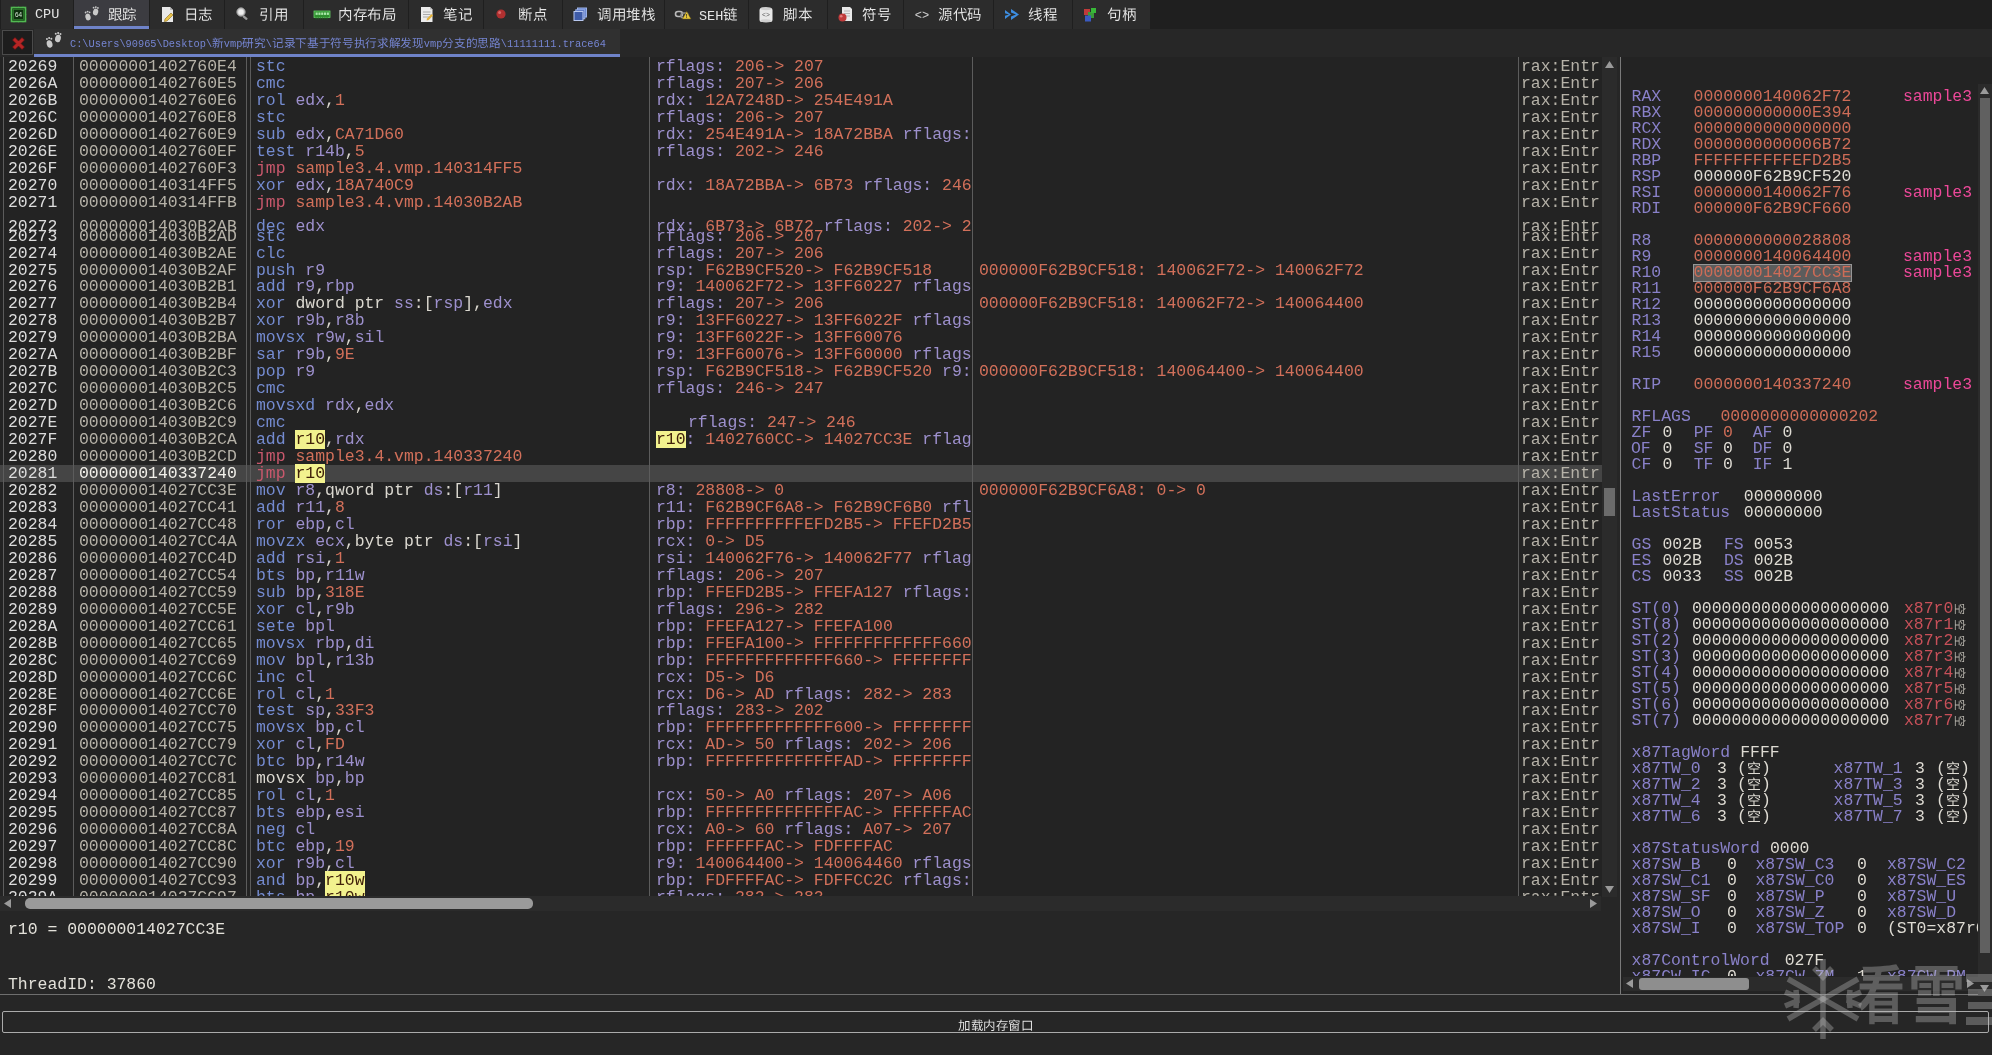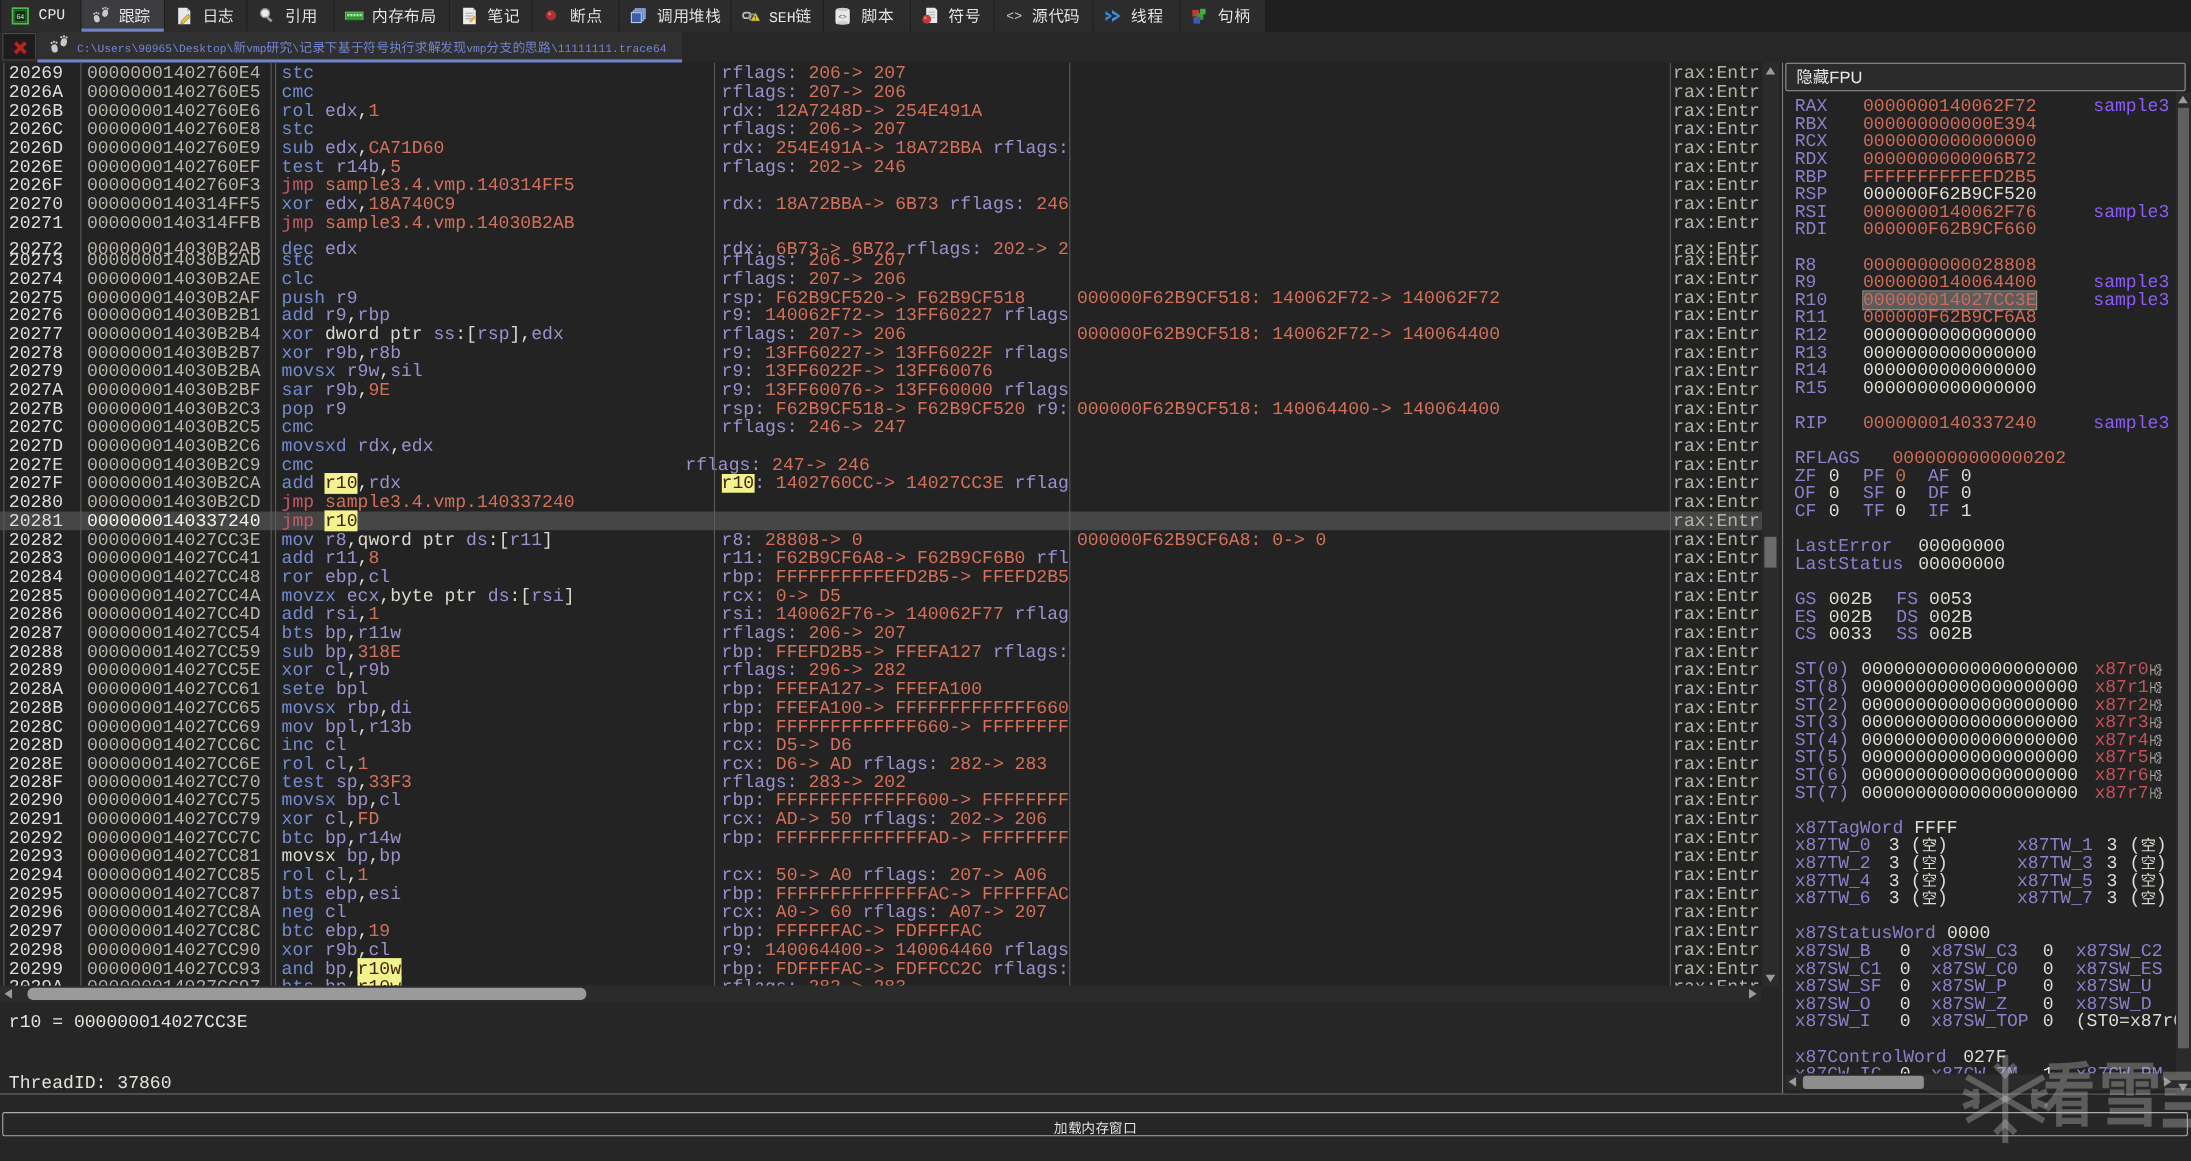--- a/index.html
+++ b/index.html
@@ -3,21 +3,21 @@
 *{margin:0;padding:0;box-sizing:border-box}
 html,body{width:1992px;height:1055px;background:#262626;overflow:hidden}
 body{font-family:"Liberation Mono",monospace;position:relative}
 .a{position:absolute}
 .k{display:inline-block;vertical-align:-0.13em;fill:currentColor}
 
 .m{color:#748bd0}.j{color:#c8586c}.r{color:#9d90cd}.n{color:#d2705a}
 .w{color:#dbd8d0}.p{color:#9d90cd}.s{color:#d2705a}
 .y{background:#f2f28e;color:#40210a}
 .idx{color:#dcdcdc}.adr{color:#b6b2a8}.cmt{color:#b6b2a8}
-.lbl{color:#8981c9}.vw{color:#dedbd3}.vs{color:#ce6c57}.smp{color:#8b5cf6}.xr{color:#c75059}
+.lbl{color:#8981c9}.vw{color:#dedbd3}.vs{color:#ce6c57}.smp{color:#ec4899}.xr{color:#c75059}
 .row span{position:absolute;top:0;white-space:pre}
 .pl span{position:absolute;top:0;white-space:pre}
 </style></head><body>
 <svg width="0" height="0" style="position:absolute">
     <defs>
       <path id="u4E0B" d="M55 114V189H441V959H520V429C635 491 769 574 839 630L892 562C812 501 653 411 534 353L520 369V189H946V114Z"></path>
       <path id="u4E8E" d="M124 111V186H470V439H55V514H470V850C470 871 462 877 440 877C418 878 341 879 259 876C271 898 285 933 290 955C393 955 459 954 496 941C534 929 549 905 549 850V514H946V439H549V186H876V111Z"></path>
       <path id="u4EE3" d="M715 97C774 147 844 217 877 262L935 222C901 177 829 109 769 61ZM548 54C552 160 559 260 568 352L324 383L335 454L576 424C614 738 694 947 860 959C913 962 953 910 975 737C960 730 927 712 912 697C902 813 886 872 857 871C750 860 684 680 650 414L955 376L944 305L642 343C632 254 626 156 623 54ZM313 50C247 209 136 362 21 460C34 477 57 515 65 532C111 491 156 441 199 386V958H276V276C317 212 354 143 384 73Z"></path>
       <path id="u5185" d="M99 211V962H173V285H462C457 417 420 582 199 701C217 714 242 742 253 758C388 679 460 584 498 488C590 573 691 677 742 745L804 696C742 621 620 504 521 416C531 371 536 327 538 285H829V860C829 878 824 884 804 885C784 885 716 886 645 883C656 904 668 938 671 959C761 959 823 959 858 947C892 934 903 910 903 861V211H539V40H463V211Z"></path>
       <path id="u5206" d="M673 58 604 86C675 234 795 397 900 487C915 467 942 439 961 424C857 346 735 193 673 58ZM324 60C266 213 164 352 44 438C62 452 95 481 108 496C135 474 161 450 187 423V492H380C357 662 302 821 65 899C82 915 102 944 111 963C366 871 432 690 459 492H731C720 742 705 840 680 866C670 876 658 878 637 878C614 878 552 878 487 872C501 893 510 925 512 947C575 951 636 952 670 949C704 946 727 939 748 914C783 875 796 761 811 454C812 444 812 418 812 418H192C277 327 352 210 404 82Z"></path>
@@ -501,21 +501,21 @@
     <div class="row a" style="left:0;top:340.2px;width:1602px;height:17px;line-height:17px">
       <span class="idx" style="left:8px">2027D</span>
       <span class="adr" style="left:79px">000000014030B2C6</span>
       <span style="left:256px"><b class="m">movsxd</b><b class="w"> </b><b class="r">rdx</b><b class="w">,</b><b class="r">edx</b></span>
       <span class="cmt" style="left:1521px">rax:Entr</span>
     </div>
     <div class="row a" style="left:0;top:357.16px;width:1602px;height:17px;line-height:17px">
       <span class="idx" style="left:8px">2027E</span>
       <span class="adr" style="left:79px">000000014030B2C9</span>
       <span style="left:256px"><b class="m">cmc</b></span>
-      <span style="left:623px;width:315px;overflow:hidden;display:inline-block"><b class="p">rflags:</b><b class="s"> 247-&gt; 246</b></span>
+      <span style="left:688px;width:315px;overflow:hidden;display:inline-block"><b class="p">rflags:</b><b class="s"> 247-&gt; 246</b></span>
       <span class="cmt" style="left:1521px">rax:Entr</span>
     </div>
     <div class="row a" style="left:0;top:374.12px;width:1602px;height:17px;line-height:17px">
       <span class="idx" style="left:8px">2027F</span>
       <span class="adr" style="left:79px">000000014030B2CA</span>
       <span style="left:256px"><b class="m">add</b><b class="w"> </b><b class="y">r10</b><b class="w">,</b><b class="r">rdx</b></span>
       <span style="left:656px;width:315px;overflow:hidden;display:inline-block"><b class="y">r10</b><b class="p">:</b><b class="s"> 1402760CC-&gt; 14027CC3E </b><b class="p">rflags:</b></span>
       <span class="cmt" style="left:1521px">rax:Entr</span>
     </div>
     <div class="row a" style="left:0;top:391.08px;width:1602px;height:17px;line-height:17px">
@@ -743,25 +743,20 @@
     </svg><svg class="k" style="width:12.5px;height:12.5px" viewBox="0 0 1000 1000">
       <use href="#u5185"></use>
     </svg><svg class="k" style="width:12.5px;height:12.5px" viewBox="0 0 1000 1000">
       <use href="#u5B58"></use>
     </svg><svg class="k" style="width:12.5px;height:12.5px" viewBox="0 0 1000 1000">
       <use href="#u7A97"></use>
     </svg><svg class="k" style="width:12.5px;height:12.5px" viewBox="0 0 1000 1000">
       <use href="#u53E3"></use>
     </svg></div>
 <div class="a" style="left:1620px;top:57px;width:372px;height:937px;background:#232323;border-left:1px solid #7a7a7a;font-size:16.45px">
-    <div class="a" style="left:2px;top:0;width:364px;height:26px;background:#2b2b2b;border:1px solid #9a9a9a;border-radius:2px;line-height:25px;color:#e9e9e9;padding-left:9px;font-size:15px"><svg class="k" style="width:15px;height:15px" viewBox="0 0 1000 1000">
-        <use href="#u9690"></use>
-      </svg><svg class="k" style="width:15px;height:15px" viewBox="0 0 1000 1000">
-        <use href="#u85CF"></use>
-      </svg><span style="font-family:&quot;Liberation Sans&quot;,sans-serif">FPU</span></div>
     <div class="a" style="left:0;top:31.5px;width:358px;height:887.5px;overflow:hidden">
       <div class="pl a" style="left:0;top:0.3px;width:358px;height:16px;line-height:16px">
         <span class="lbl" style="left:10.6px">RAX</span>
         <span class="vs" style="left:72.6px">0000000140062F72</span>
         <span class="smp" style="left:282px">sample3</span>
       </div>
       <div class="pl a" style="left:0;top:16.3px;width:358px;height:16px;line-height:16px">
         <span class="lbl" style="left:10.6px">RBX</span>
         <span class="vs" style="left:72.6px">000000000000E394</span>
       </div>

